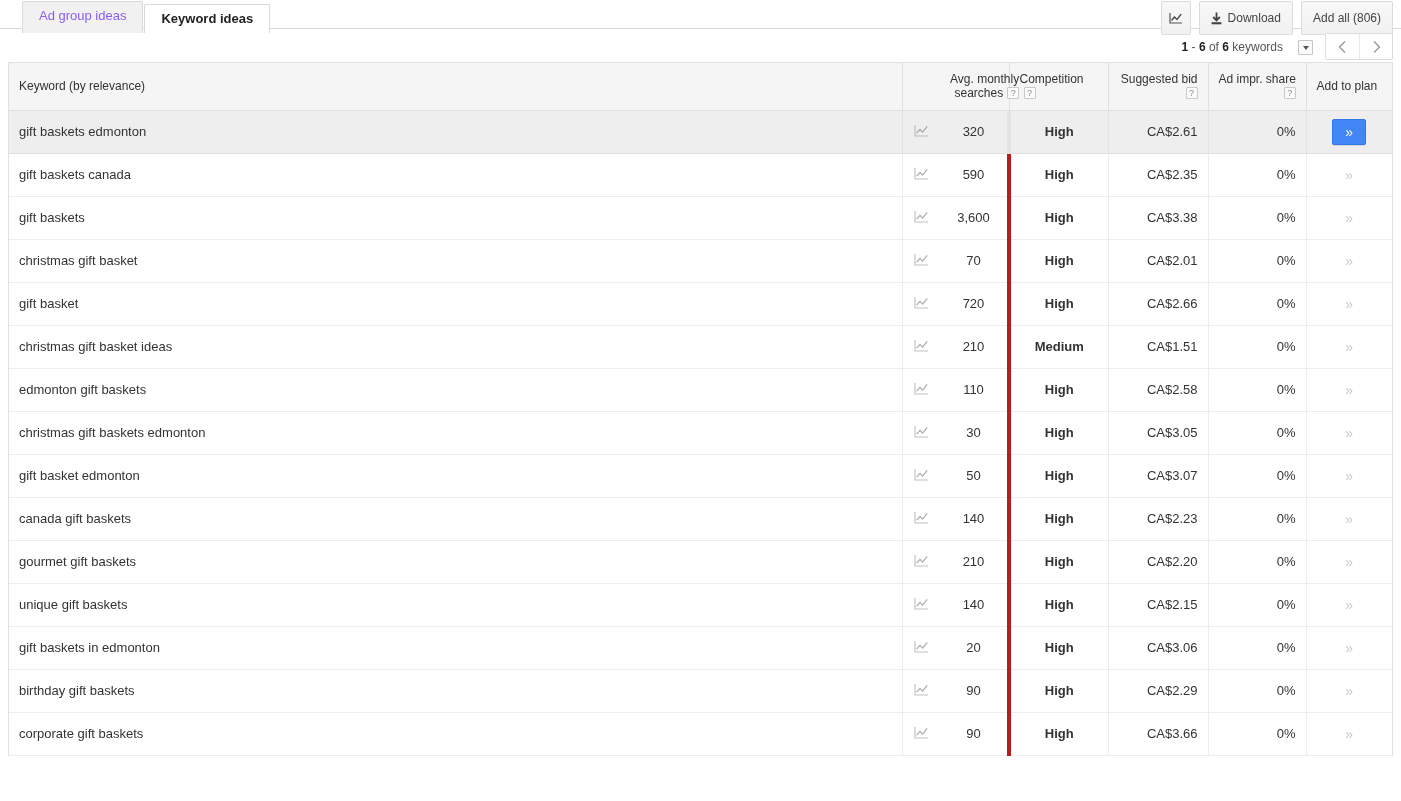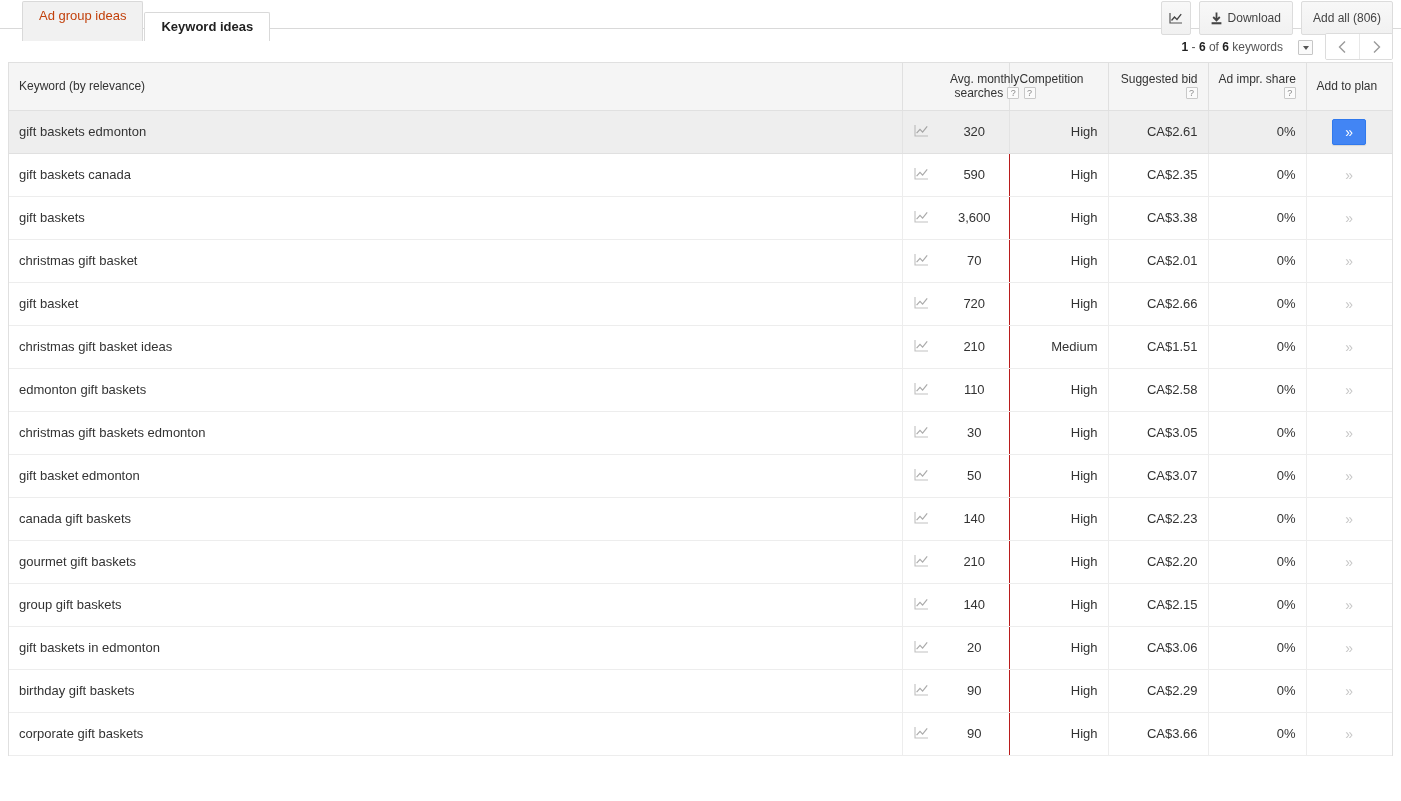--- a/index.html
+++ b/index.html
@@ -15,25 +15,25 @@
   .tabstrip {
     position: relative;
     height: 29px;
     background: #ffffff;
     border-bottom: 1px solid #d9d9d9;
     padding-left: 22px;
   }
   .tab {
     display: inline-block;
     vertical-align: bottom;
-    height: 40px;
+    height: 32px;
     line-height: 28px;
     padding: 0 16px;
     font-size: 13px;
-    color: #c2410c;
+    color: #8b5cf6;
     background: #f1f1f1;
     border: 1px solid #d9d9d9;
     border-bottom: none;
     border-radius: 2px 2px 0 0;
     margin-right: 1px;
     position: relative;
     top: 1px;
     cursor: pointer;
     white-space: nowrap;
   }
@@ -194,21 +194,21 @@
     margin-left: 4px;
     cursor: pointer;
     vertical-align: middle;
     position: relative;
     top: -1px;
   }
 
   td.kw-cell  { text-align: left; padding-left: 12px; color:#333; }
   td.spark    { text-align: center; padding: 0; border-left: 1px solid #ededed;}
   td.vol      { text-align: center; padding-right: 0; margin-top: 40px; }
-  td.comp     { text-align: right; padding-left: 8px; border-left: 1px solid #b91c1c;}
+  td.comp     { text-align: center; padding-left: 8px; border-left: 4px solid #b91c1c; font-weight: bold;}
   td.bid      { text-align: right; padding-right: 0; border-left: 1px solid #ededed;}
   td.impr     { text-align: right; padding-right: 0; border-left: 1px solid #ededed;}
   td.addcell  { text-align: center; padding: 0; border-left: 1px solid #ededed; position: relative; }
 
   th.h-spark { border-left: 1px solid #e0e0e0; }
   th.h-comp  { border-left: 1px solid #e0e0e0; }
   th.h-bid   { border-left: 1px solid #e0e0e0; }
   th.h-impr  { border-left: 1px solid #e0e0e0; }
   th.h-add   { border-left: 1px solid #e0e0e0; }
   tr.row.selected td {
@@ -551,21 +551,21 @@
     <td class="vol">210</td>
     <td class="comp">High</td>
     <td class="bid">CA$2.20</td>
     <td class="impr">0%</td>
     <td class="addcell">
       <span class="addbtn">»</span>
     </td>
   </tr>
 
   <tr class="row">
-    <td class="kw-cell">group gift baskets</td>
+    <td class="kw-cell">unique gift baskets</td>
     <td class="spark">
       <span class="sparkicon">
         <svg viewBox="0 0 15 13" width="15" height="13" aria-hidden="true">
           <path d="M1,1 L1,12 L14,12" fill="none" stroke="#999" stroke-width="1.1"></path>
           <path d="M2.6,9.2 L6,5.4 L8.6,8.2 L13.2,2.4" fill="none" stroke="#777" stroke-width="1.2"></path>
         </svg>
       </span>
     </td>
     <td class="vol">140</td>
     <td class="comp">High</td>

